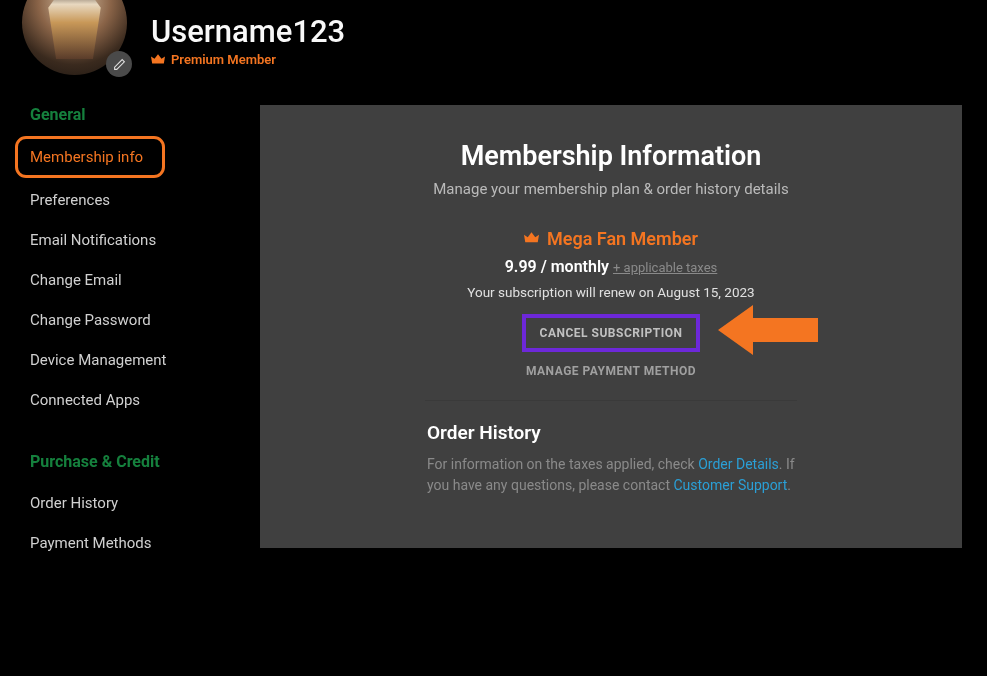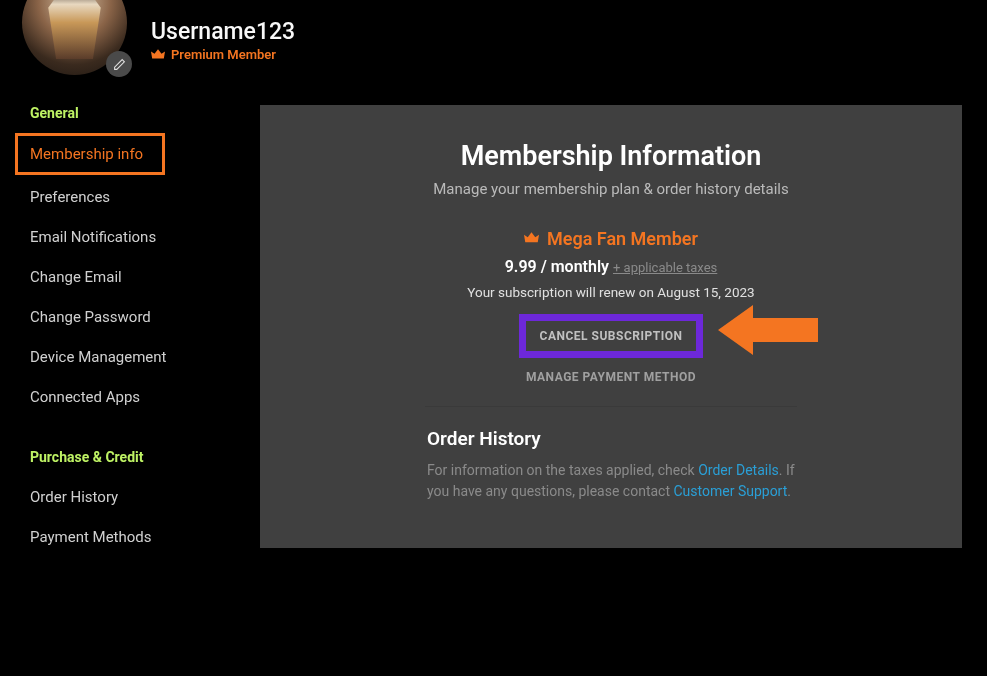--- a/index.html
+++ b/index.html
@@ -51,21 +51,21 @@
       background: #4a4a4a;
       display: flex;
       align-items: center;
       justify-content: center;
       font-size: 12px;
     }
     .user-info {
       margin-left: 24px;
     }
     .username {
-      font-size: 23px;
+      font-size: 31px;
       font-weight: 500;
       color: #f8f8f8;
       margin-bottom: 2px;
     }
     .premium-line {
       display: flex;
       align-items: center;
       color: #f47521;
       font-size: 13px;
       font-weight: 600;
@@ -75,30 +75,31 @@
     }
     .layout {
       display: flex;
       padding: 25px 20px 0 10px;
     }
     .sidebar {
       width: 250px;
       padding: 0 20px;
     }
     .section-title {
-      font-size: 14px;
+      font-size: 16px;
       font-weight: 700;
-      color: #bef264;
+      color: #15803d;
       margin-bottom: 12px;
     }
     .nav-item {
       font-size: 15px;
       color: #d0d0d0;
       padding: 11px 0;
       cursor: pointer;
+      border-radius: 11px;
     }
     .nav-item.active {
       color: #f47521;
       border: 3px solid #f47521;
       padding: 9px 12px;
       margin-left: -15px;
       margin-bottom: 2px;
       width: fit-content;
       min-width: 150px;
     }
@@ -153,21 +154,21 @@
       font-size: 13.5px;
       color: #e0e0e0;
       margin-bottom: 14px;
     }
     .cancel-wrap {
       text-align: center;
       position: relative;
     }
     .cancel-btn {
       display: inline-block;
-      border: 7px solid #6d28d9;
+      border: 4px solid #6d28d9;
       padding: 8px 14px;
       font-size: 12px;
       font-weight: 700;
       letter-spacing: 0.5px;
       color: #c0c0c0;
       cursor: pointer;
     }
     .manage-pay {
       text-align: center;
       font-size: 12px;

